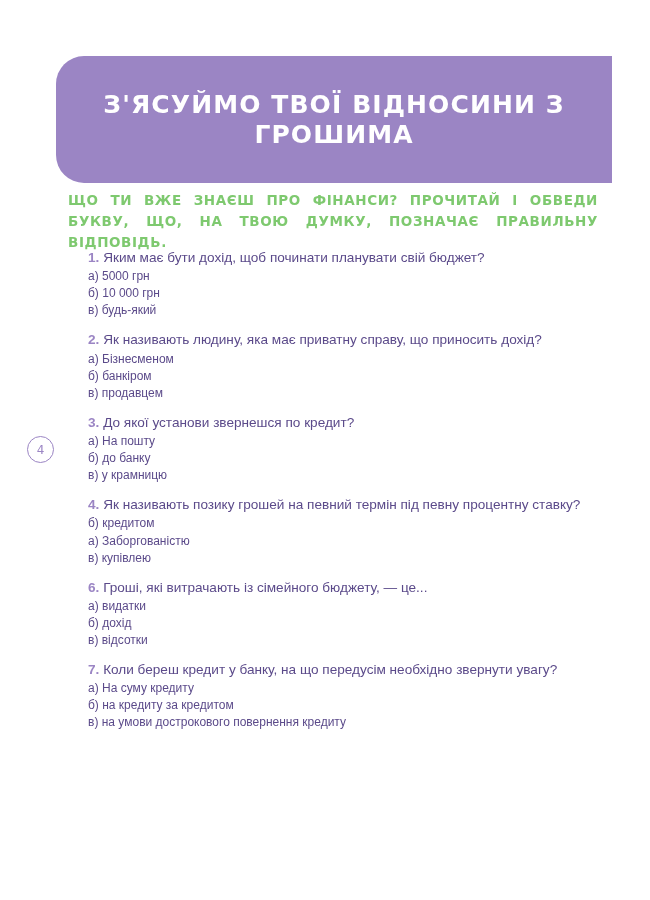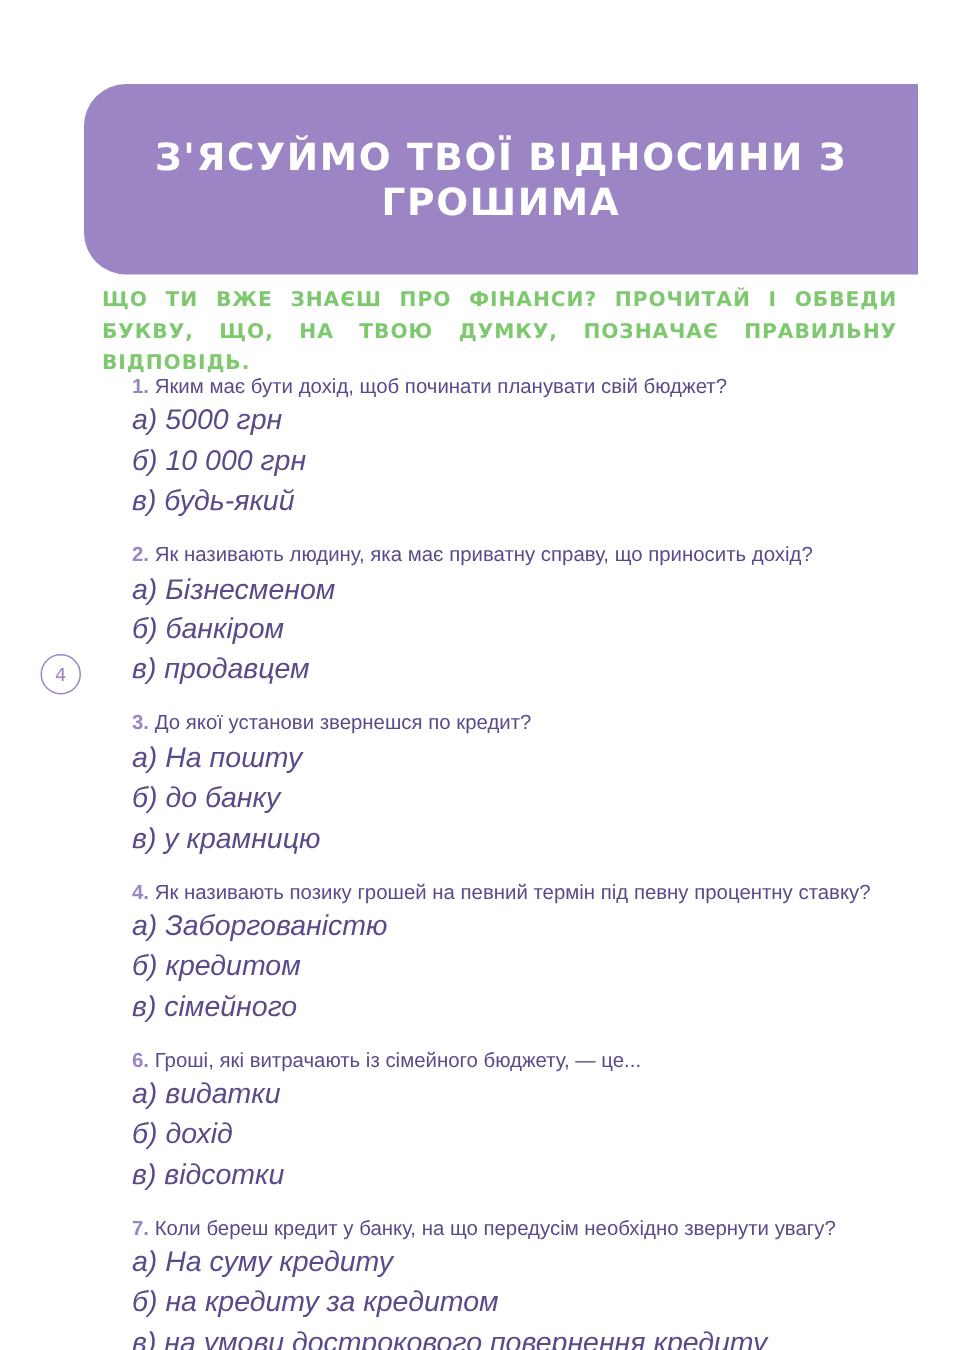--- a/index.html
+++ b/index.html
@@ -84,26 +84,25 @@
     margin: 0 0 1px 0;
   }
   .q-num {
     color: #9b85c4;
     font-weight: bold;
   }
   .q-text {
     color: #5b4a8a;
   }
   .answer {
-    font-size: 19px;
+    font-size: 12px;
     line-height: 1.42;
     color: #5b4a8a;
     margin: 0;
     padding-left: 20px;
-    font-style: italic;
   }
 
   
   .page-number {
     position: absolute;
     left: 27px;
     top: 436px;
     width: 25px;
     height: 25px;
     border: 1.2px solid #9b85c4;
@@ -159,23 +158,23 @@
       <p class="answer">а) На пошту</p>
       <p class="answer">б) до банку</p>
       <p class="answer">в) у крамницю</p>
     </div>
 
     <div class="question-block">
       <p class="q-line">
         <span class="q-num">4.</span>
         <span class="q-text">Як називають позику грошей на певний термін під певну процентну ставку?</span>
       </p>
+      <p class="answer">б) кредитом</p>
       <p class="answer">а) Заборгованістю</p>
-      <p class="answer">б) кредитом</p>
-      <p class="answer">в) сімейного</p>
+      <p class="answer">в) купівлею</p>
     </div>
 
 
     <div class="question-block">
       <p class="q-line">
         <span class="q-num">6.</span>
         <span class="q-text">Гроші, які витрачають із сімейного бюджету, — це...</span>
       </p>
       <p class="answer">а) видатки</p>
       <p class="answer">б) дохід</p>

